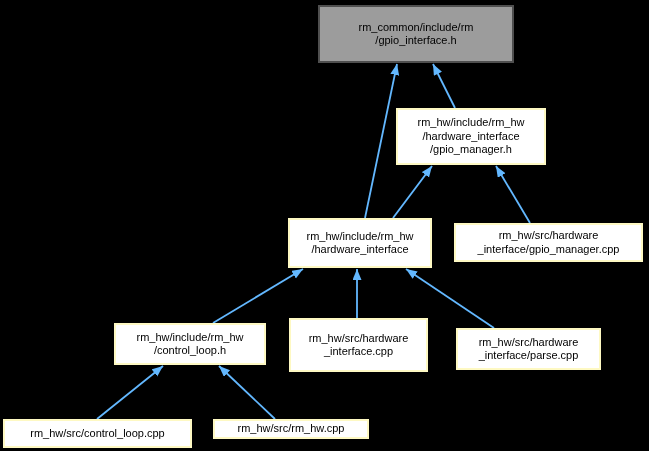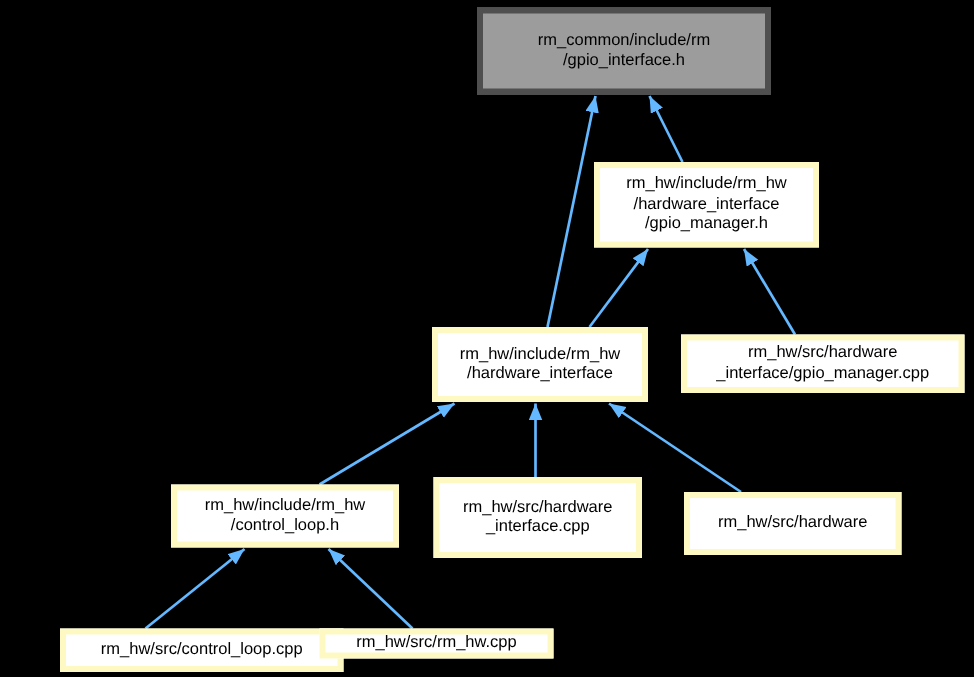--- a/index.html
+++ b/index.html
@@ -8,21 +8,21 @@
     width:649px;height:451px;
     background:#000;
     overflow:hidden;
     font-family:"Liberation Sans", sans-serif;
   }
   .edge-layer{position:absolute;left:0;top:0;width:649px;height:451px;}
   .node{
     position:absolute;
     box-sizing:border-box;
     background:#fff;
-    border:4px solid #fef9c3;
+    border:2px solid #fef9c3;
     color:#000;
     font-size:11px;
     line-height:13.5px;
     display:flex;
     flex-direction:column;
     align-items:center;
     justify-content:center;
     text-align:right;
     white-space:nowrap;
     cursor:pointer;
@@ -75,21 +75,22 @@
       <div class="node" title="rm_hw/include/rm_hw/control_loop.h" style="left: 114px; top: 323px; width: 152px; height: 42px;">
         <div>rm_hw/include/rm_hw</div>
         <div>/control_loop.h</div>
       </div>
       <div class="node" title="rm_hw/src/hardware_interface/hardware_interface.cpp" style="left: 289px; top: 318px; width: 139px; height: 54px;">
         <div>rm_hw/src/hardware</div>
         <div>_interface.cpp</div>
       </div>
       <div class="node" title="rm_hw/src/hardware_interface/parse.cpp" style="left: 456px; top: 328px; width: 145px; height: 42px;">
         <div>rm_hw/src/hardware</div>
+        <div>_interface/parse.cpp</div>
       </div>
-      <div class="node" title="rm_hw/src/control_loop.cpp" style="left: 3px; top: 419px; width: 189px; height: 29px; margin-left: 37px;">
+      <div class="node" title="rm_hw/src/control_loop.cpp" style="left: 3px; top: 419px; width: 189px; height: 29px;">
         <div>rm_hw/src/control_loop.cpp</div>
       </div>
       <div class="node" title="rm_hw/src/rm_hw.cpp" style="left: 213px; top: 419px; width: 156px; height: 20px;">
         <div>rm_hw/src/rm_hw.cpp</div>
       </div>
     </div>
 </div>
 
 </body></html>

